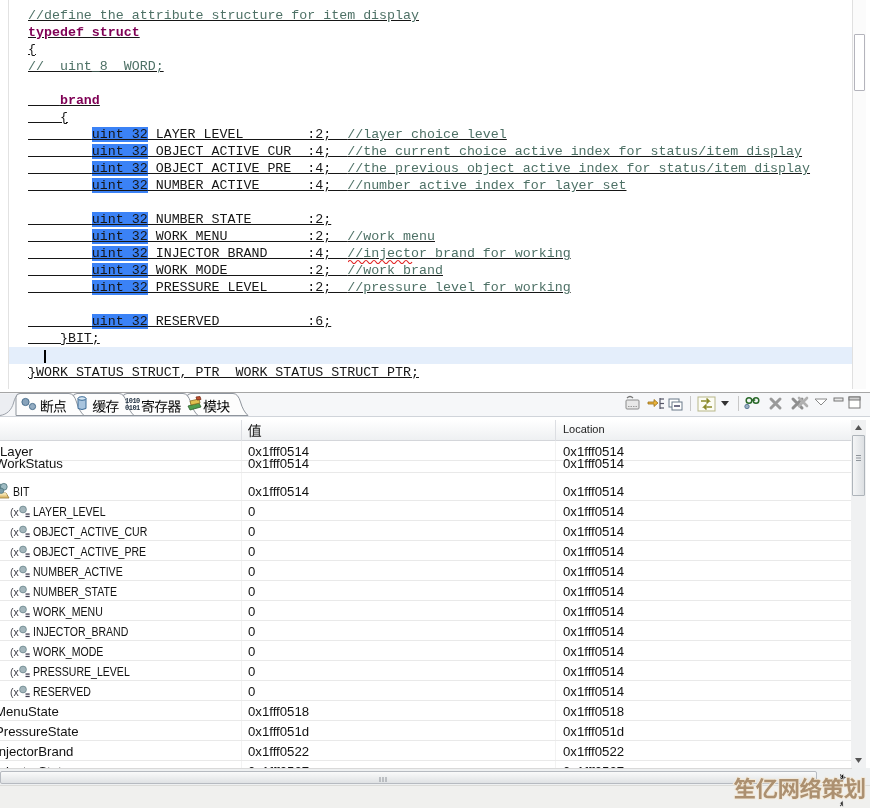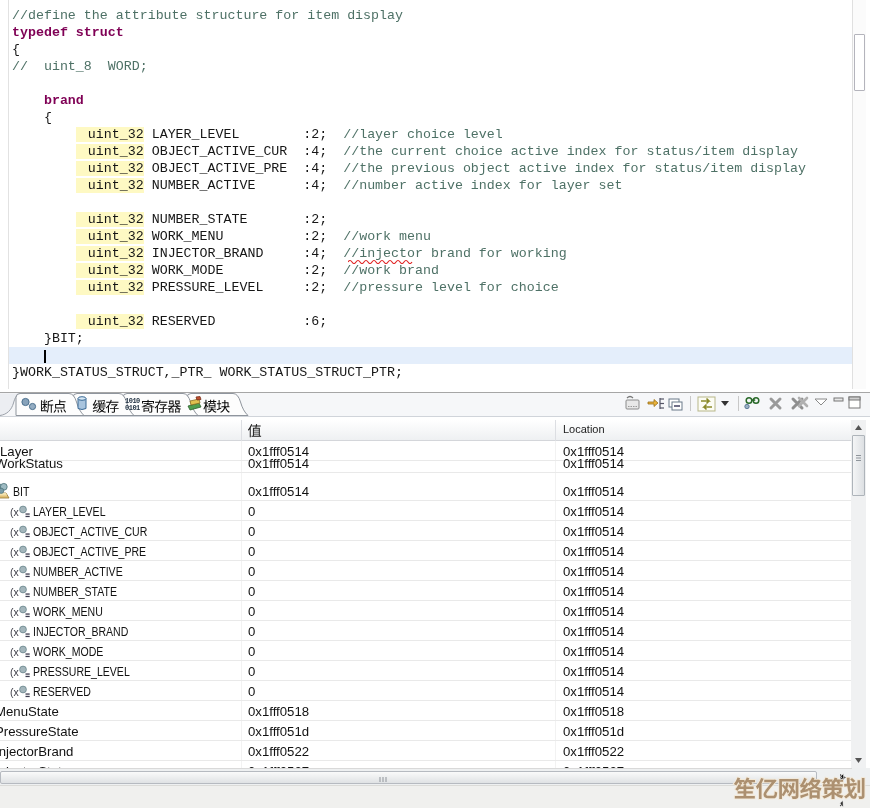--- a/index.html
+++ b/index.html
@@ -1,22 +1,22 @@
 <!DOCTYPE html>
 <html><head><meta charset="utf-8"><style>
 * { margin:0; padding:0; box-sizing:border-box; }
 body { width:870px; height:808px; background:#fff; font-family:"Liberation Sans", sans-serif; }
 #root { position:relative; width:870px; height:808px; overflow:hidden; background:#fff; }
 #editor { position:absolute; left:0; top:0; width:870px; height:389px; background:#fff; }
 #ruler { position:absolute; left:8px; top:0; width:1px; height:389px; background:#e2e2e2; }
 #curline { position:absolute; left:9px; top:347px; width:843px; height:17px; background:#e4eefb; }
-#code { position:absolute; left:12px; top:7px; font-family:"Liberation Mono", monospace; font-size:13.3px; line-height:17px; white-space:pre; color:#161616; }
+#code { position:absolute; left:28px; top:7px; font-family:"Liberation Mono", monospace; font-size:13.3px; line-height:17px; white-space:pre; color:#161616;text-decoration:underline; }
 #code .c { color:#4e7166; }
 #code .k { color:#7f0055; font-weight:bold; }
-#code .h { background:#fef9c3;padding-left:12px; }
+#code .h { background:#3b82f6; }
 #code u.sq { text-decoration:none; }
 #caret { position:absolute; left:44px; top:350px; width:2px; height:13px; background:#000; }
 #escroll { position:absolute; left:852px; top:0; width:14px; height:389px; background:#fbfbfb; border-left:1px solid #e0e0e0; }
 #ethumb { position:absolute; left:1px; top:34px; width:11px; height:57px; background:#fff; border:1px solid #b4b4bc; border-radius:1px; }
 #tabstrip { position:absolute; left:0; top:389px; }
 #tablebox { position:absolute; left:0; top:417px; width:870px; height:351px; background:#fff; overflow:hidden; }
 #thead { position:absolute; left:0; top:3px; width:851px; height:21px; background:linear-gradient(#ffffff,#eef0f2); border-bottom:1px solid #d4d6da; }
 .hsep { position:absolute; top:3px; width:1px; height:21px; background:#dcdee2; }
 .bsep { position:absolute; top:24px; width:1px; height:327px; background:#f2f2f2; }
 .row { position:absolute; left:0; width:851px; height:20px; border-bottom:1px solid #e9e9e9; font-size:13.2px; color:#121212; }
@@ -48,21 +48,21 @@
     {
         <span class="h">uint_32</span> LAYER_LEVEL        :2;  <span class="c">//layer choice level</span>
         <span class="h">uint_32</span> OBJECT_ACTIVE_CUR  :4;  <span class="c">//the current choice active index for status/item display</span>
         <span class="h">uint_32</span> OBJECT_ACTIVE_PRE  :4;  <span class="c">//the previous object active index for status/item display</span>
         <span class="h">uint_32</span> NUMBER_ACTIVE      :4;  <span class="c">//number active index for layer set</span>
 
         <span class="h">uint_32</span> NUMBER_STATE       :2;
         <span class="h">uint_32</span> WORK_MENU          :2;  <span class="c">//work menu</span>
         <span class="h">uint_32</span> INJECTOR_BRAND     :4;  <span class="c">//<u class="sq">injector</u> brand for working</span>
         <span class="h">uint_32</span> WORK_MODE          :2;  <span class="c">//work brand</span>
-        <span class="h">uint_32</span> PRESSURE_LEVEL     :2;  <span class="c">//pressure level for choice</span>
+        <span class="h">uint_32</span> PRESSURE_LEVEL     :2;  <span class="c">//pressure level for working</span>
 
         <span class="h">uint_32</span> RESERVED           :6;
     }BIT;
 
 }WORK_STATUS_STRUCT,_PTR_ WORK_STATUS_STRUCT_PTR;</pre>
 <div id="caret"></div>
 <svg style="position:absolute;left:348px;top:259px" width="66" height="5" viewBox="0 0 66 5">
         <path d="M 0,3 q 2,-3 4,0 t 4,0 t 4,0 t 4,0 t 4,0 t 4,0 t 4,0 t 4,0 t 4,0 t 4,0 t 4,0 t 4,0 t 4,0 t 4,0 t 4,0 t 4,0" fill="none" stroke="#e02020" stroke-width="1.1"></path>
       </svg>
 <div id="escroll">

